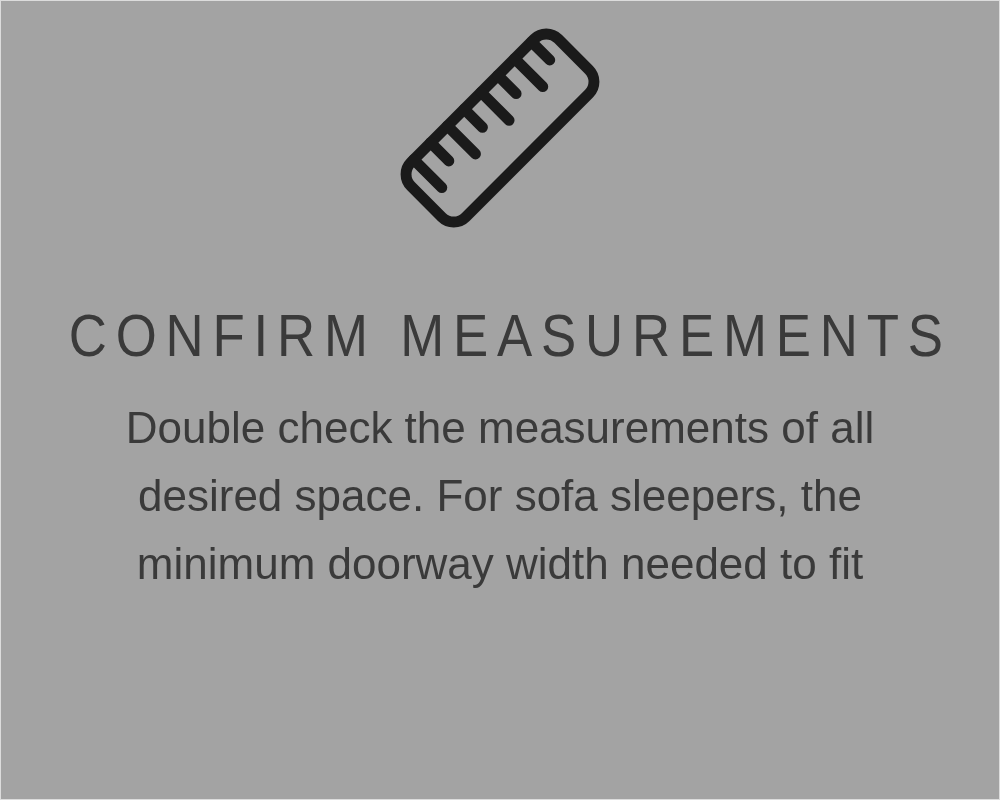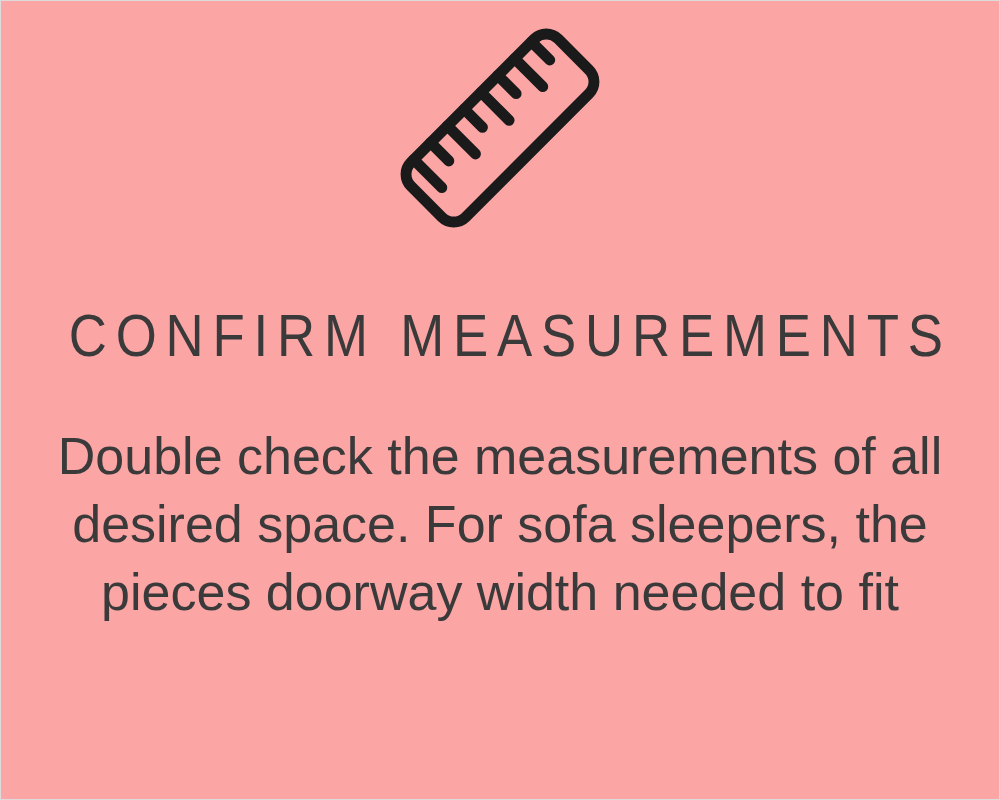--- a/index.html
+++ b/index.html
@@ -6,21 +6,21 @@
   html, body { background: #ffffff; }
   body {
     width: 1000px;
     height: 800px;
     font-family: "Liberation Sans", sans-serif;
     overflow: hidden;
   }
   .page {
     width: 1000px;
     height: 800px;
-    background: #fca5a5;
+    background: #a3a3a3;
     box-shadow: inset 0 0 0 1px #dcdcdc;
     text-align: center;
   }
   .icon-wrap {
     padding-top: 14px;
     height: 244px;
   }
   .icon-wrap svg {
     width: 228px;
     height: 228px;
@@ -32,22 +32,22 @@
     font-weight: 400;
     line-height: 1;
     letter-spacing: 10px;
     padding-left: 10px;
     color: #3a3a3a;
     white-space: nowrap;
     transform: scaleX(0.88);
     transform-origin: 50% 50%;
   }
   .body-copy {
-    margin-top: 56px;
-    font-size: 52px;
+    margin-top: 28px;
+    font-size: 44px;
     font-weight: 400;
     line-height: 68px;
     color: #3a3a3a;
   }
   .body-copy .line {
     white-space: nowrap;
   }
 </style>
 </head>
 <body>
@@ -70,16 +70,16 @@
         </g>
       </g>
     </svg>
   </div>
 
   <h1 class="headline">CONFIRM MEASUREMENTS</h1>
 
   <div class="body-copy">
     <div class="line">Double check the measurements of all</div>
     <div class="line">desired space. For sofa sleepers, the</div>
-    <div class="line">pieces doorway width needed to fit</div>
+    <div class="line">minimum doorway width needed to fit</div>
   </div>
 
 </div>
 
 </body></html>

